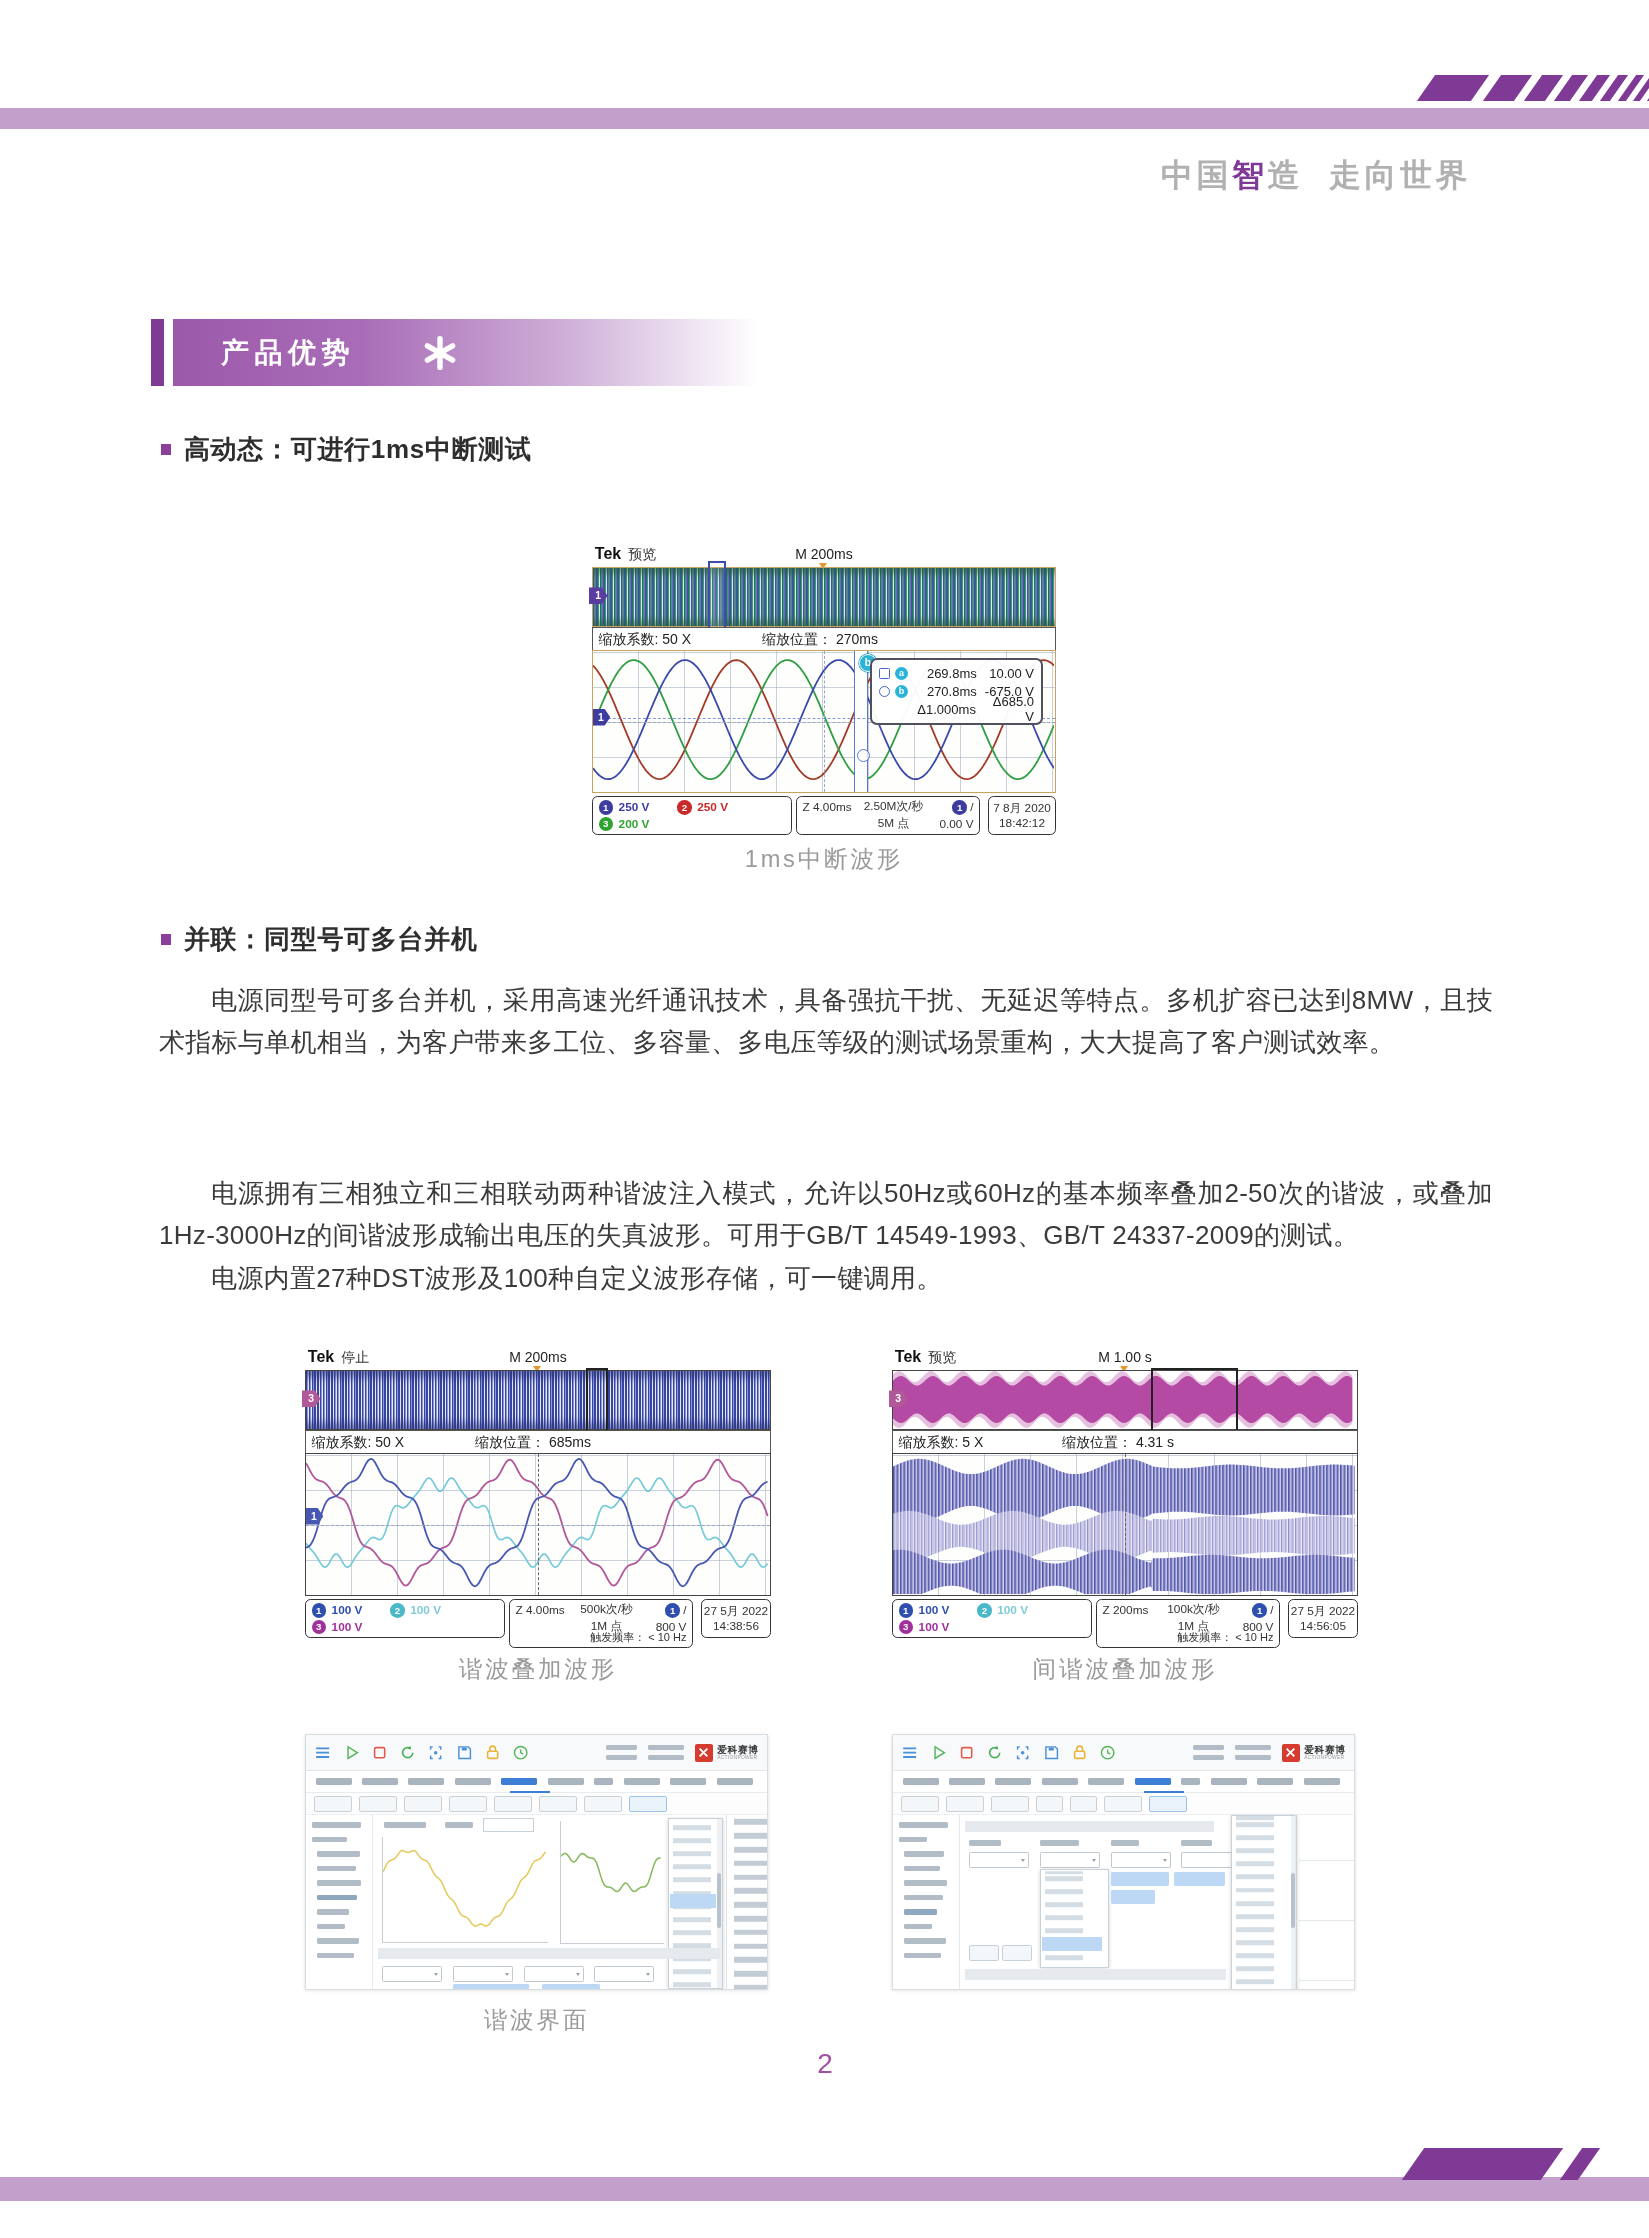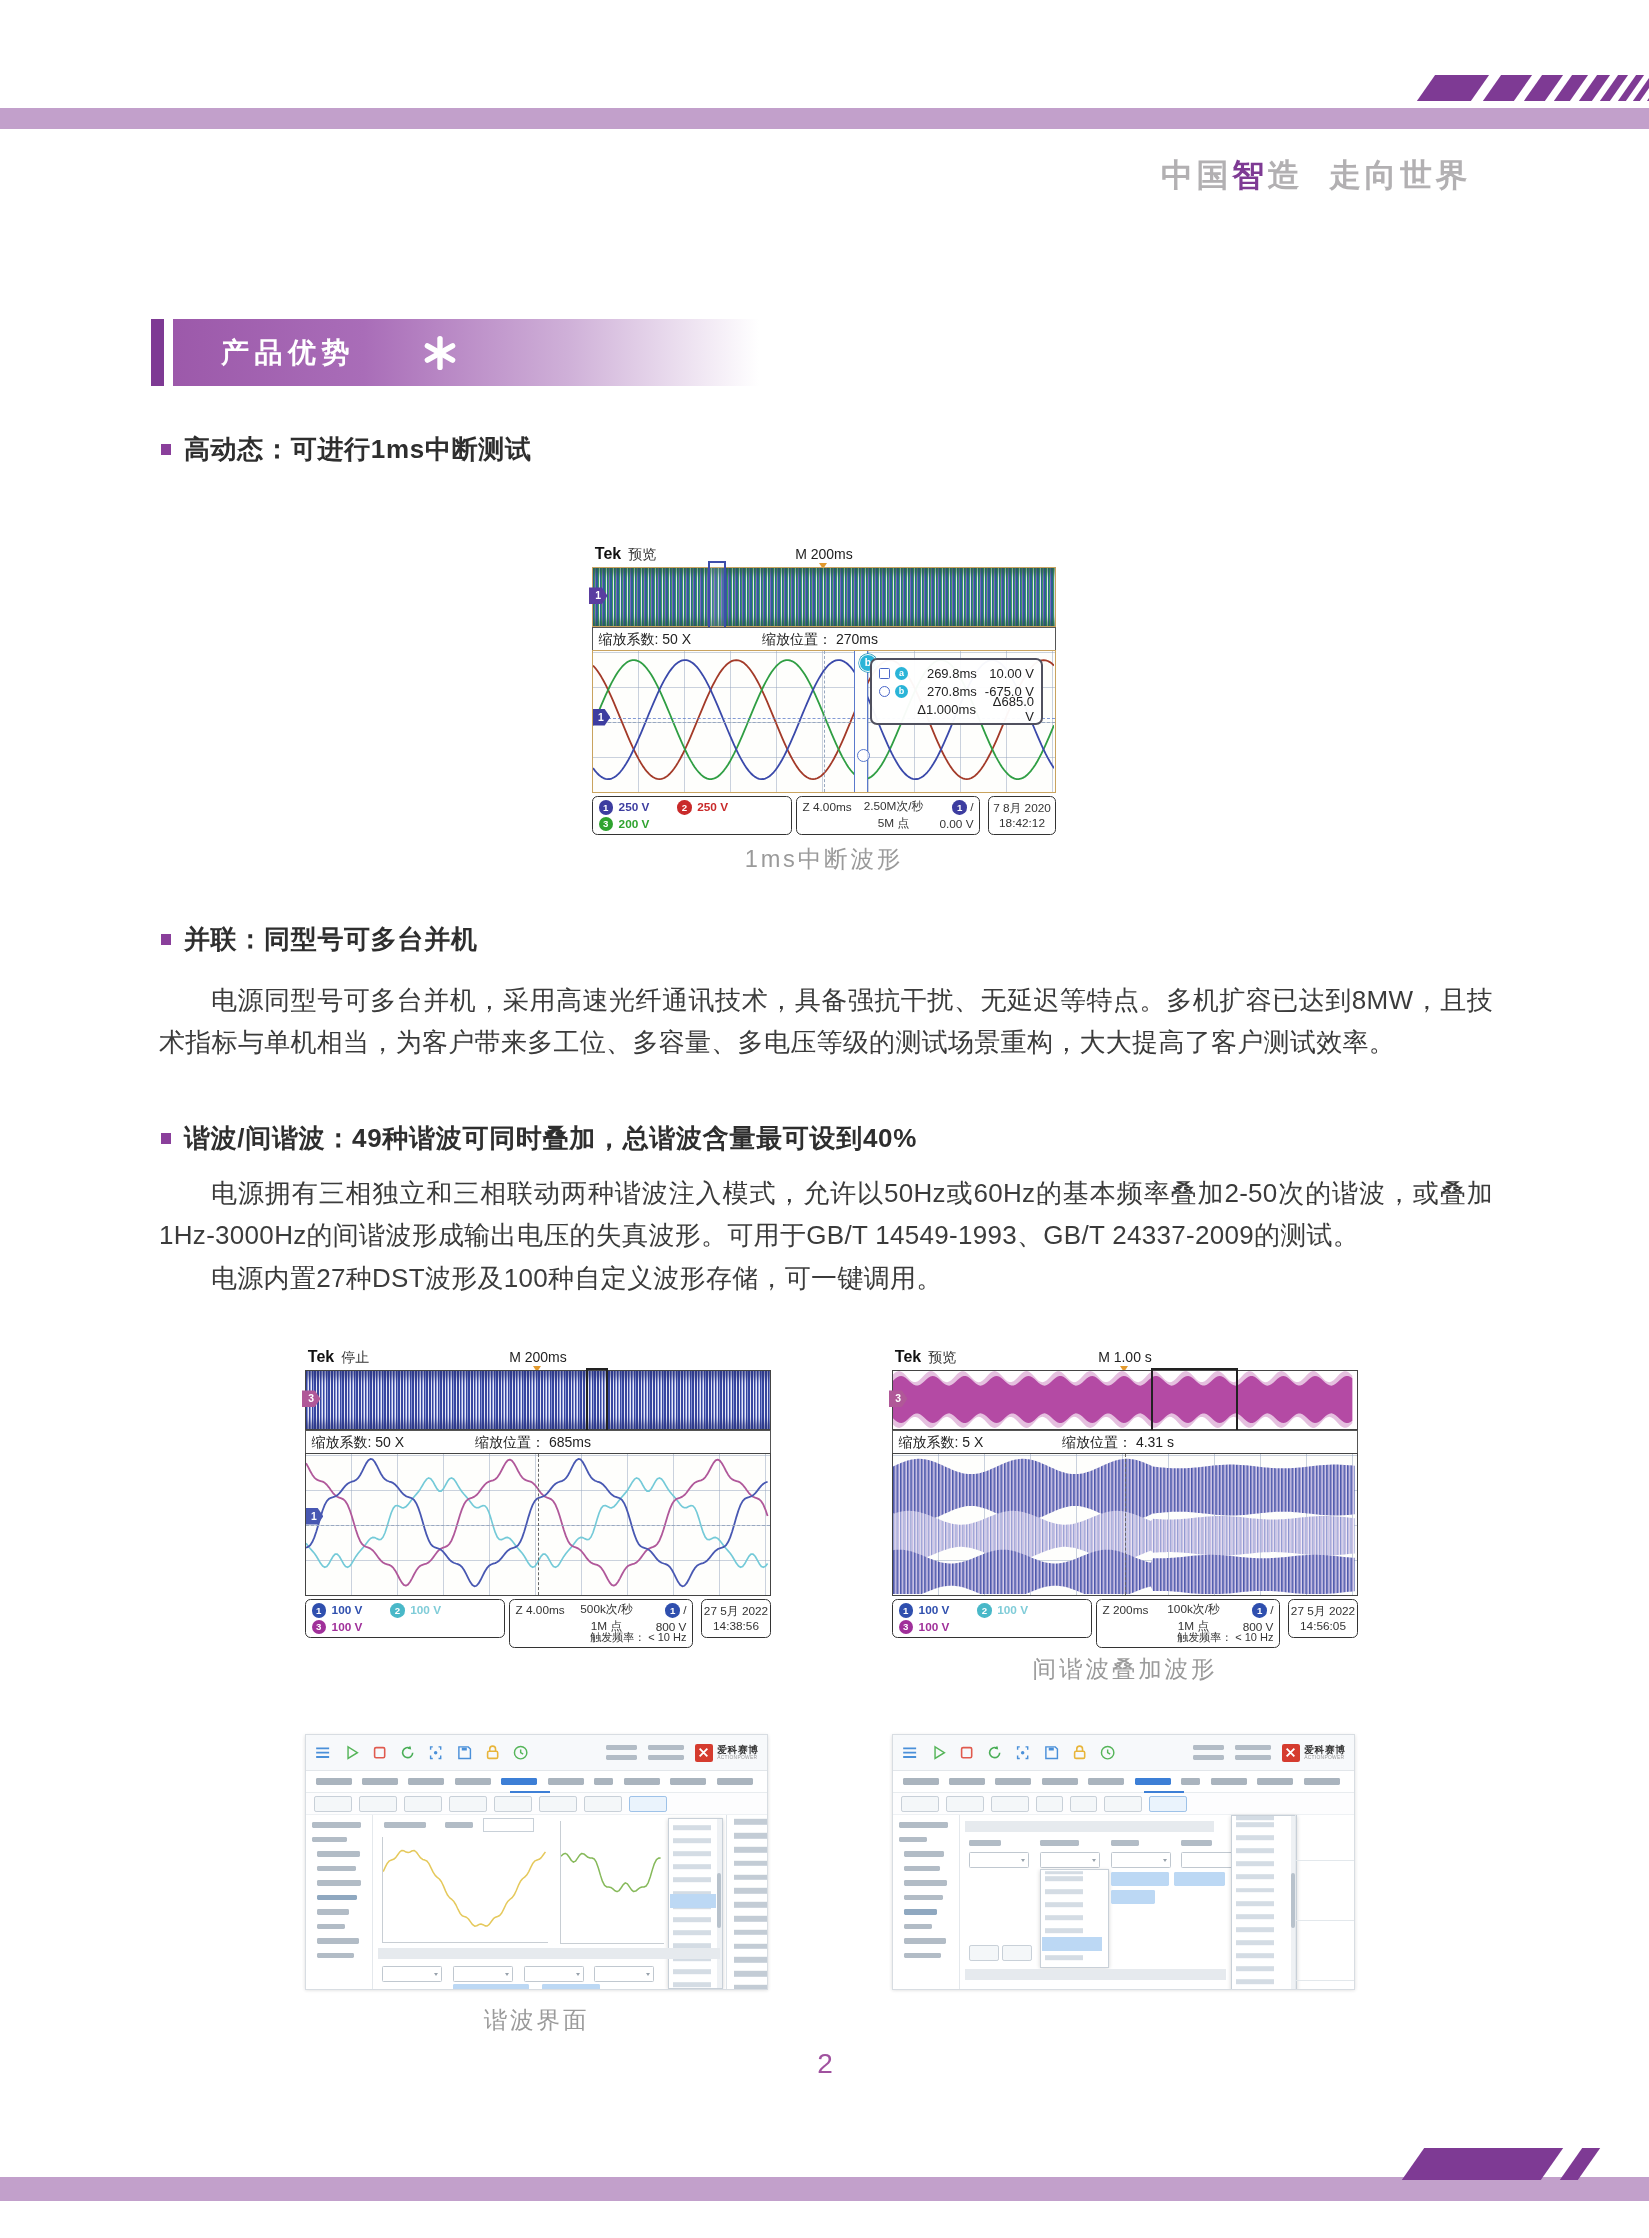--- a/index.html
+++ b/index.html
@@ -299,24 +299,20 @@
     </div>
   </div>
   <div class="cap" style="left:592px;top:843px;width:464px">1ms中断波形</div>
 
   <div class="feat-head" style="top:922px">
     <span class="sq"></span>
     <h2>并联：同型号可多台并机</h2>
   </div>
   <p class="body-p" style="top:979px;width:1334px">电源同型号可多台并机，采用高速光纤通讯技术，具备强抗干扰、无延迟等特点。多机扩容已达到8MW，且技术指标与单机相当，为客户带来多工位、多容量、多电压等级的测试场景重构，大大提高了客户测试效率。</p>
 
-  <div class="feat-head" style="top:1121px">
-    <span class="sq"></span>
-    <h2>谐波/间谐波：49种谐波可同时叠加，总谐波含量最可设到40%</h2>
-  </div>
   <p class="body-p" style="top:1172px;width:1334px">电源拥有三相独立和三相联动两种谐波注入模式，允许以50Hz或60Hz的基本频率叠加2-50次的谐波，或叠加1Hz-3000Hz的间谐波形成输出电压的失真波形。可用于GB/T 14549-1993、GB/T 24337-2009的测试。</p>
   <p class="body-p" style="top:1257px;width:1334px">电源内置27种DST波形及100种自定义波形存储，可一键调用。</p>
 
   <div class="scope" style="left:305px;top:1348px;width:466px">
     <div class="sc-brand"><span>Tek</span><span class="sc-status">停止</span></div>
     <div class="sc-tb">M 200ms</div>
     <div class="sc-tbmark"></div>
     <div class="sc-ov ov-s2">
       <div class="ovwin2"></div>
       <div class="chmark" style="left:-4.2px;top:19.4px;background:#b05898">3</div>
@@ -358,20 +354,21 @@
           <span class="tr">800 V</span>
         </div>
         <div class="trigf">触发频率： &lt; 10 Hz</div>
       </div>
       <div class="bx bx3">
         <div>27 5月 2022</div>
         <div>14:38:56</div>
       </div>
     </div>
   </div>
+  <div class="cap" style="left:305px;top:1653px;width:466px">谐波叠加波形</div>
 
   <div class="scope" style="left:892px;top:1348px;width:466px">
     <div class="sc-brand"><span>Tek</span><span class="sc-status">预览</span></div>
     <div class="sc-tb">M 1.00 s</div>
     <div class="sc-tbmark"></div>
     <div class="sc-ov" style="border-color:#444;background:#fff">
       <svg width="460" height="57" viewBox="0 0 664 82">
           <path d="M0,4.9L3,2.2L6,0.5L9,0.0L12,0.9L15,2.9L18,5.8L21,9.0L24,12.1L27,14.5L30,15.8L33,15.8L36,14.6L39,12.2L42,9.2L45,5.9L48,3.0L51,0.9L54,0.0L57,0.4L60,2.1L63,4.7L66,7.9L69,11.1L72,13.8L75,15.5L78,16.0L81,15.1L84,13.1L87,10.2L90,7.0L93,3.9L96,1.5L99,0.2L102,0.2L105,1.4L108,3.8L111,6.8L114,10.1L117,13.0L120,15.1L123,16.0L126,15.6L129,13.9L132,11.3L135,8.1L138,4.9L141,2.2L144,0.5L147,0.0L150,0.9L153,2.9L156,5.8L159,9.0L162,12.1L165,14.5L168,15.8L171,15.8L174,14.6L177,12.2L180,9.2L183,5.9L186,3.0L189,0.9L192,0.0L195,0.4L198,2.1L201,4.7L204,7.9L207,11.1L210,13.8L213,15.5L216,16.0L219,15.1L222,13.1L225,10.2L228,7.0L231,3.9L234,1.5L237,0.2L240,0.2L243,1.4L246,3.8L249,6.8L252,10.1L255,13.0L258,15.1L261,16.0L264,15.6L267,13.9L270,11.3L273,8.1L276,4.9L279,2.2L282,0.5L285,0.0L288,0.9L291,2.9L294,5.8L297,9.0L300,12.1L303,14.5L306,15.8L309,15.8L312,14.6L315,12.2L318,9.2L321,5.9L324,3.0L327,0.9L330,0.0L333,0.4L336,2.1L339,4.7L342,7.9L345,11.1L348,13.8L351,15.5L354,16.0L357,15.1L360,13.1L363,10.2L366,7.0L369,3.9L372,1.5L375,0.2L378,0.2L381,1.4L384,3.8L387,6.8L390,10.1L393,13.0L396,15.1L399,16.0L402,15.6L405,13.9L408,11.3L411,8.1L414,4.9L417,2.2L420,0.5L423,0.0L426,0.9L429,2.9L432,5.8L435,9.0L438,12.1L441,14.5L444,15.8L447,15.8L450,14.6L453,12.2L456,9.2L459,5.9L462,3.0L465,0.9L468,0.0L471,0.4L474,2.1L477,4.7L480,7.9L483,11.1L486,13.8L489,15.5L492,16.0L495,15.1L498,13.1L501,10.2L504,7.0L507,3.9L510,1.5L513,0.2L516,0.2L519,1.4L522,3.8L525,6.8L528,10.1L531,13.0L534,15.1L537,16.0L540,15.6L543,13.9L546,11.3L549,8.1L552,4.9L555,2.2L558,0.5L561,0.0L564,0.9L567,2.9L570,5.8L573,9.0L576,12.1L579,14.5L582,15.8L585,15.8L588,14.6L591,12.2L594,9.2L597,5.9L600,3.0L603,0.9L606,0.0L609,0.4L612,2.1L615,4.7L618,7.9L621,11.1L624,13.8L627,15.5L630,16.0L633,15.1L636,13.1L639,10.2L642,7.0L645,3.9L648,1.5L651,0.2L654,0.2L657,1.4L660,3.8L663,6.8L663,75.2L660,78.2L657,80.6L654,81.8L651,81.8L648,80.5L645,78.1L642,75.0L639,71.8L636,68.9L633,66.9L630,66.0L627,66.5L624,68.2L621,70.9L618,74.1L615,77.3L612,79.9L609,81.6L606,82.0L603,81.1L600,79.0L597,76.1L594,72.8L591,69.8L588,67.4L585,66.2L582,66.2L579,67.5L576,69.9L573,73.0L570,76.2L567,79.1L564,81.1L561,82.0L558,81.5L555,79.8L552,77.1L549,73.9L546,70.7L543,68.1L540,66.4L537,66.0L534,66.9L531,69.0L528,71.9L525,75.2L522,78.2L519,80.6L516,81.8L513,81.8L510,80.5L507,78.1L504,75.0L501,71.8L498,68.9L495,66.9L492,66.0L489,66.5L486,68.2L483,70.9L480,74.1L477,77.3L474,79.9L471,81.6L468,82.0L465,81.1L462,79.0L459,76.1L456,72.8L453,69.8L450,67.4L447,66.2L444,66.2L441,67.5L438,69.9L435,73.0L432,76.2L429,79.1L426,81.1L423,82.0L420,81.5L417,79.8L414,77.1L411,73.9L408,70.7L405,68.1L402,66.4L399,66.0L396,66.9L393,69.0L390,71.9L387,75.2L384,78.2L381,80.6L378,81.8L375,81.8L372,80.5L369,78.1L366,75.0L363,71.8L360,68.9L357,66.9L354,66.0L351,66.5L348,68.2L345,70.9L342,74.1L339,77.3L336,79.9L333,81.6L330,82.0L327,81.1L324,79.0L321,76.1L318,72.8L315,69.8L312,67.4L309,66.2L306,66.2L303,67.5L300,69.9L297,73.0L294,76.2L291,79.1L288,81.1L285,82.0L282,81.5L279,79.8L276,77.1L273,73.9L270,70.7L267,68.1L264,66.4L261,66.0L258,66.9L255,69.0L252,71.9L249,75.2L246,78.2L243,80.6L240,81.8L237,81.8L234,80.5L231,78.1L228,75.0L225,71.8L222,68.9L219,66.9L216,66.0L213,66.5L210,68.2L207,70.9L204,74.1L201,77.3L198,79.9L195,81.6L192,82.0L189,81.1L186,79.0L183,76.1L180,72.8L177,69.8L174,67.4L171,66.2L168,66.2L165,67.5L162,69.9L159,73.0L156,76.2L153,79.1L150,81.1L147,82.0L144,81.5L141,79.8L138,77.1L135,73.9L132,70.7L129,68.1L126,66.4L123,66.0L120,66.9L117,69.0L114,71.9L111,75.2L108,78.2L105,80.6L102,81.8L99,81.8L96,80.5L93,78.1L90,75.0L87,71.8L84,68.9L81,66.9L78,66.0L75,66.5L72,68.2L69,70.9L66,74.1L63,77.3L60,79.9L57,81.6L54,82.0L51,81.1L48,79.0L45,76.1L42,72.8L39,69.8L36,67.4L33,66.2L30,66.2L27,67.5L24,69.9L21,73.0L18,76.2L15,79.1L12,81.1L9,82.0L6,81.5L3,79.8L0,77.1Z" fill="rgba(180,74,164,0.35)" stroke="none"></path>
           <path d="M0,14.0L3,11.2L6,8.9L9,7.4L12,7.0L15,7.8L18,9.6L21,12.1L24,15.0L27,17.6L30,19.7L33,20.9L36,20.9L39,19.7L42,17.6L45,15.0L48,12.1L51,9.6L54,7.8L57,7.0L60,7.4L63,8.9L66,11.2L69,14.0L72,16.8L75,19.1L78,20.6L81,21.0L84,20.2L87,18.4L90,15.9L93,13.0L96,10.4L99,8.3L102,7.1L105,7.1L108,8.3L111,10.4L114,13.0L117,15.9L120,18.4L123,20.2L126,21.0L129,20.6L132,19.1L135,16.8L138,14.0L141,11.2L144,8.9L147,7.4L150,7.0L153,7.8L156,9.6L159,12.1L162,15.0L165,17.6L168,19.7L171,20.9L174,20.9L177,19.7L180,17.6L183,15.0L186,12.1L189,9.6L192,7.8L195,7.0L198,7.4L201,8.9L204,11.2L207,14.0L210,16.8L213,19.1L216,20.6L219,21.0L222,20.2L225,18.4L228,15.9L231,13.0L234,10.4L237,8.3L240,7.1L243,7.1L246,8.3L249,10.4L252,13.0L255,15.9L258,18.4L261,20.2L264,21.0L267,20.6L270,19.1L273,16.8L276,14.0L279,11.2L282,8.9L285,7.4L288,7.0L291,7.8L294,9.6L297,12.1L300,15.0L303,17.6L306,19.7L309,20.9L312,20.9L315,19.7L318,17.6L321,15.0L324,12.1L327,9.6L330,7.8L333,7.0L336,7.4L339,8.9L342,11.2L345,14.0L348,16.8L351,19.1L354,20.6L357,21.0L360,20.2L363,18.4L366,15.9L369,13.0L372,10.4L375,8.3L378,7.1L381,7.1L384,8.3L387,10.4L390,13.0L393,15.9L396,18.4L399,20.2L402,21.0L405,20.6L408,19.1L411,16.8L414,14.0L417,11.2L420,8.9L423,7.4L426,7.0L429,7.8L432,9.6L435,12.1L438,15.0L441,17.6L444,19.7L447,20.9L450,20.9L453,19.7L456,17.6L459,15.0L462,12.1L465,9.6L468,7.8L471,7.0L474,7.4L477,8.9L480,11.2L483,14.0L486,16.8L489,19.1L492,20.6L495,21.0L498,20.2L501,18.4L504,15.9L507,13.0L510,10.4L513,8.3L516,7.1L519,7.1L522,8.3L525,10.4L528,13.0L531,15.9L534,18.4L537,20.2L540,21.0L543,20.6L546,19.1L549,16.8L552,14.0L555,11.2L558,8.9L561,7.4L564,7.0L567,7.8L570,9.6L573,12.1L576,15.0L579,17.6L582,19.7L585,20.9L588,20.9L591,19.7L594,17.6L597,15.0L600,12.1L603,9.6L606,7.8L609,7.0L612,7.4L615,8.9L618,11.2L621,14.0L624,16.8L627,19.1L630,20.6L633,21.0L636,20.2L639,18.4L642,15.9L645,13.0L648,10.4L651,8.3L654,7.1L657,7.1L660,8.3L663,10.4L663,71.6L660,73.7L657,74.9L654,74.9L651,73.7L648,71.6L645,69.0L642,66.1L639,63.6L636,61.8L633,61.0L630,61.4L627,62.9L624,65.2L621,68.0L618,70.8L615,73.1L612,74.6L609,75.0L606,74.2L603,72.4L600,69.9L597,67.0L594,64.4L591,62.3L588,61.1L585,61.1L582,62.3L579,64.4L576,67.0L573,69.9L570,72.4L567,74.2L564,75.0L561,74.6L558,73.1L555,70.8L552,68.0L549,65.2L546,62.9L543,61.4L540,61.0L537,61.8L534,63.6L531,66.1L528,69.0L525,71.6L522,73.7L519,74.9L516,74.9L513,73.7L510,71.6L507,69.0L504,66.1L501,63.6L498,61.8L495,61.0L492,61.4L489,62.9L486,65.2L483,68.0L480,70.8L477,73.1L474,74.6L471,75.0L468,74.2L465,72.4L462,69.9L459,67.0L456,64.4L453,62.3L450,61.1L447,61.1L444,62.3L441,64.4L438,67.0L435,69.9L432,72.4L429,74.2L426,75.0L423,74.6L420,73.1L417,70.8L414,68.0L411,65.2L408,62.9L405,61.4L402,61.0L399,61.8L396,63.6L393,66.1L390,69.0L387,71.6L384,73.7L381,74.9L378,74.9L375,73.7L372,71.6L369,69.0L366,66.1L363,63.6L360,61.8L357,61.0L354,61.4L351,62.9L348,65.2L345,68.0L342,70.8L339,73.1L336,74.6L333,75.0L330,74.2L327,72.4L324,69.9L321,67.0L318,64.4L315,62.3L312,61.1L309,61.1L306,62.3L303,64.4L300,67.0L297,69.9L294,72.4L291,74.2L288,75.0L285,74.6L282,73.1L279,70.8L276,68.0L273,65.2L270,62.9L267,61.4L264,61.0L261,61.8L258,63.6L255,66.1L252,69.0L249,71.6L246,73.7L243,74.9L240,74.9L237,73.7L234,71.6L231,69.0L228,66.1L225,63.6L222,61.8L219,61.0L216,61.4L213,62.9L210,65.2L207,68.0L204,70.8L201,73.1L198,74.6L195,75.0L192,74.2L189,72.4L186,69.9L183,67.0L180,64.4L177,62.3L174,61.1L171,61.1L168,62.3L165,64.4L162,67.0L159,69.9L156,72.4L153,74.2L150,75.0L147,74.6L144,73.1L141,70.8L138,68.0L135,65.2L132,62.9L129,61.4L126,61.0L123,61.8L120,63.6L117,66.1L114,69.0L111,71.6L108,73.7L105,74.9L102,74.9L99,73.7L96,71.6L93,69.0L90,66.1L87,63.6L84,61.8L81,61.0L78,61.4L75,62.9L72,65.2L69,68.0L66,70.8L63,73.1L60,74.6L57,75.0L54,74.2L51,72.4L48,69.9L45,67.0L42,64.4L39,62.3L36,61.1L33,61.1L30,62.3L27,64.4L24,67.0L21,69.9L18,72.4L15,74.2L12,75.0L9,74.6L6,73.1L3,70.8L0,68.0Z" fill="#b44aa4" stroke="none"></path>
         </svg>

